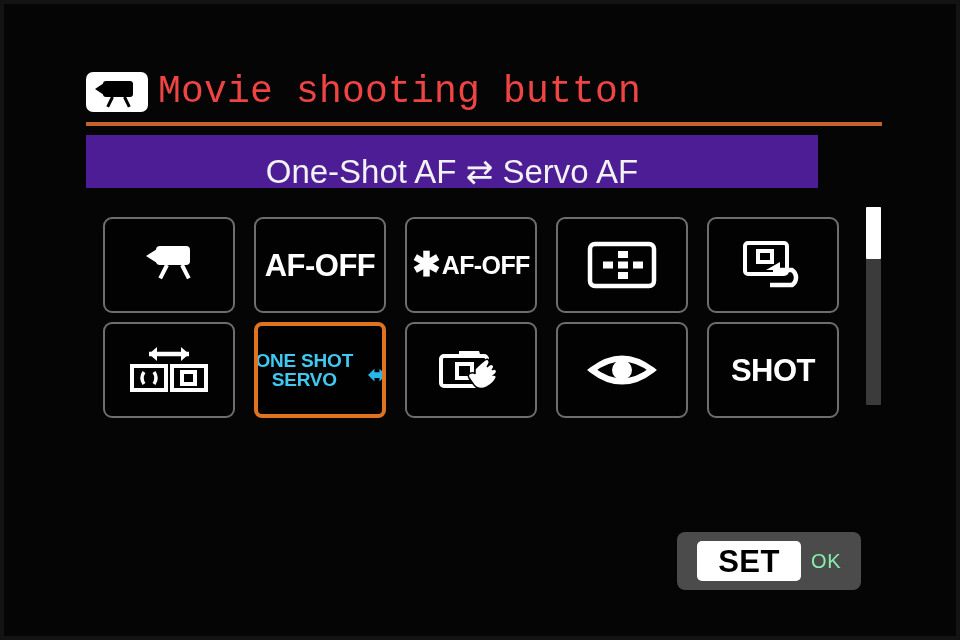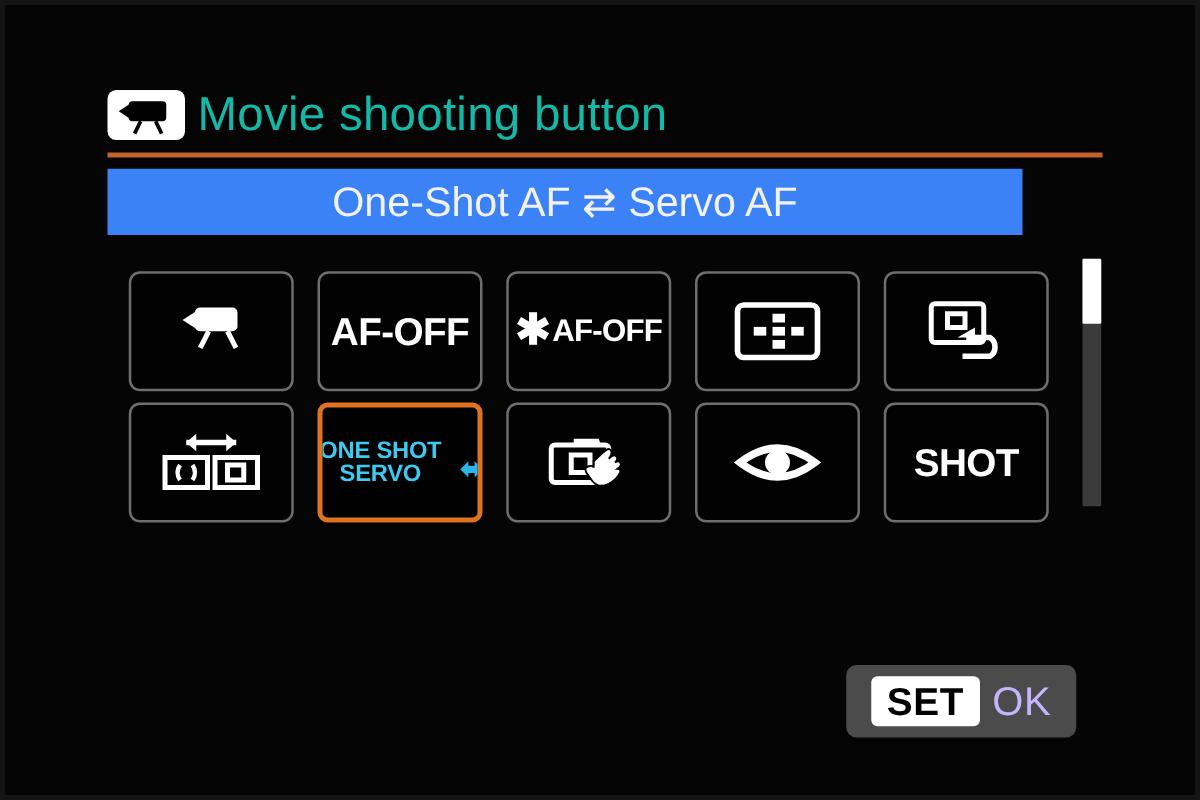--- a/index.html
+++ b/index.html
@@ -68,46 +68,47 @@
     position: absolute;
     top: 25px;
     width: 3px;
     height: 11px;
     background: #000;
   }
   #title-icon .leg-l { left: 25px; transform: rotate(26deg); transform-origin: top center; }
   #title-icon .leg-r { left: 37px; transform: rotate(-26deg); transform-origin: top center; }
 
   #title-text {
-    color: #14b8a6;
+    color: #ef4444;
     font-size: 38px;
     line-height: 1;
     letter-spacing: 0.2px;
     white-space: nowrap;
+    font-family: Liberation Mono, monospace;
   }
 
   #title-rule {
     position: absolute;
     left: 82px;
     top: 118px;
     width: 796px;
     height: 4px;
     background: #c4622a;
   }
 
   
   #subtitle-bar {
     position: absolute;
     left: 82px;
     top: 131px;
     width: 732px;
     height: 53px;
-    background: #3b82f6;
-    display: flex;
-    align-items: center;
+    background: #4c1d95;
+    display: flex;
+    align-items: flex-end;
     justify-content: center;
   }
   #subtitle-text {
     color: #f2f2f2;
     font-size: 33px;
     line-height: 1;
     white-space: nowrap;
   }
 
   
@@ -276,22 +277,22 @@
     height: 40px;
     display: flex;
     align-items: center;
     justify-content: center;
     font-size: 31px;
     font-weight: bold;
     letter-spacing: 0.5px;
     line-height: 1;
   }
   #ok-text {
-    color: #c4b5fd;
-    font-size: 32px;
+    color: #86efac;
+    font-size: 20px;
     line-height: 1;
     letter-spacing: 0.5px;
   }
 </style>
 </head>
 <body>
 
 <div id="screen">
 
   <div id="title-row">

